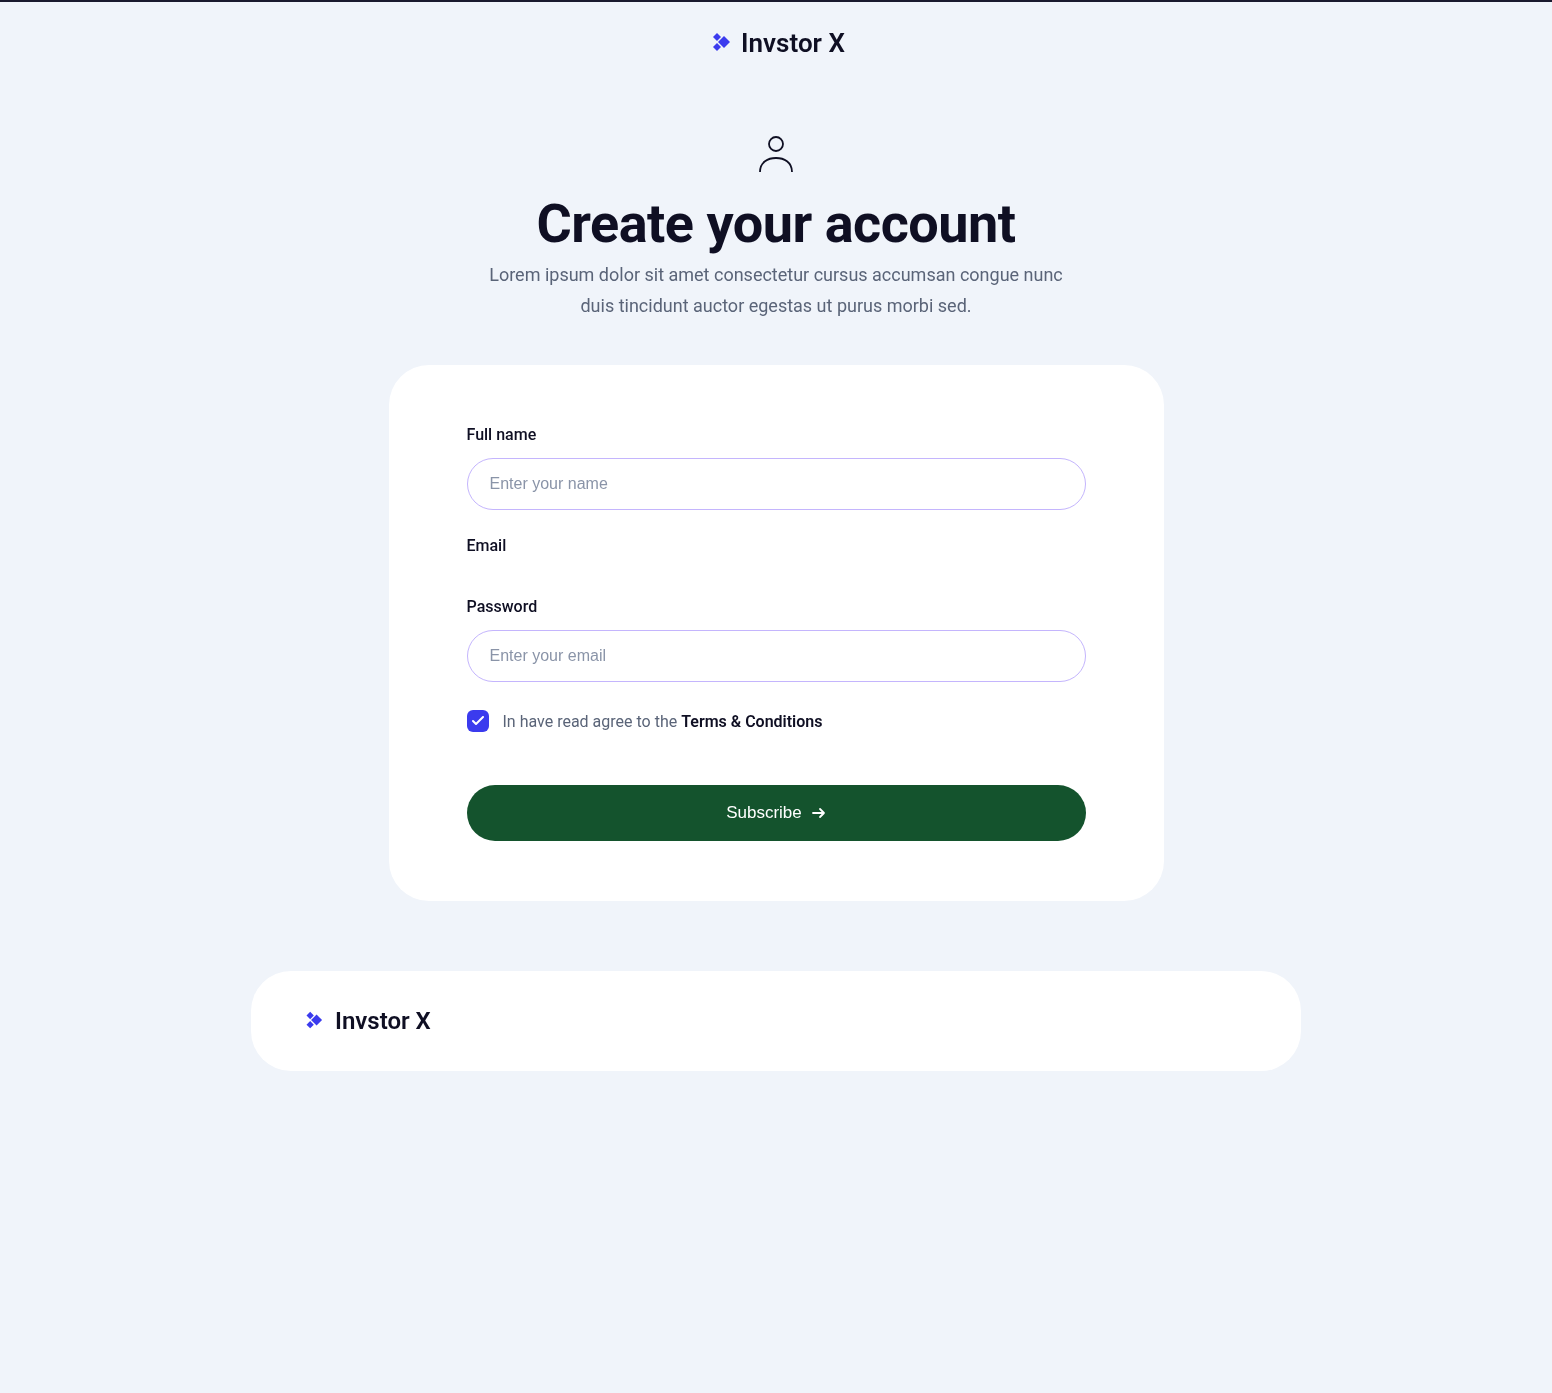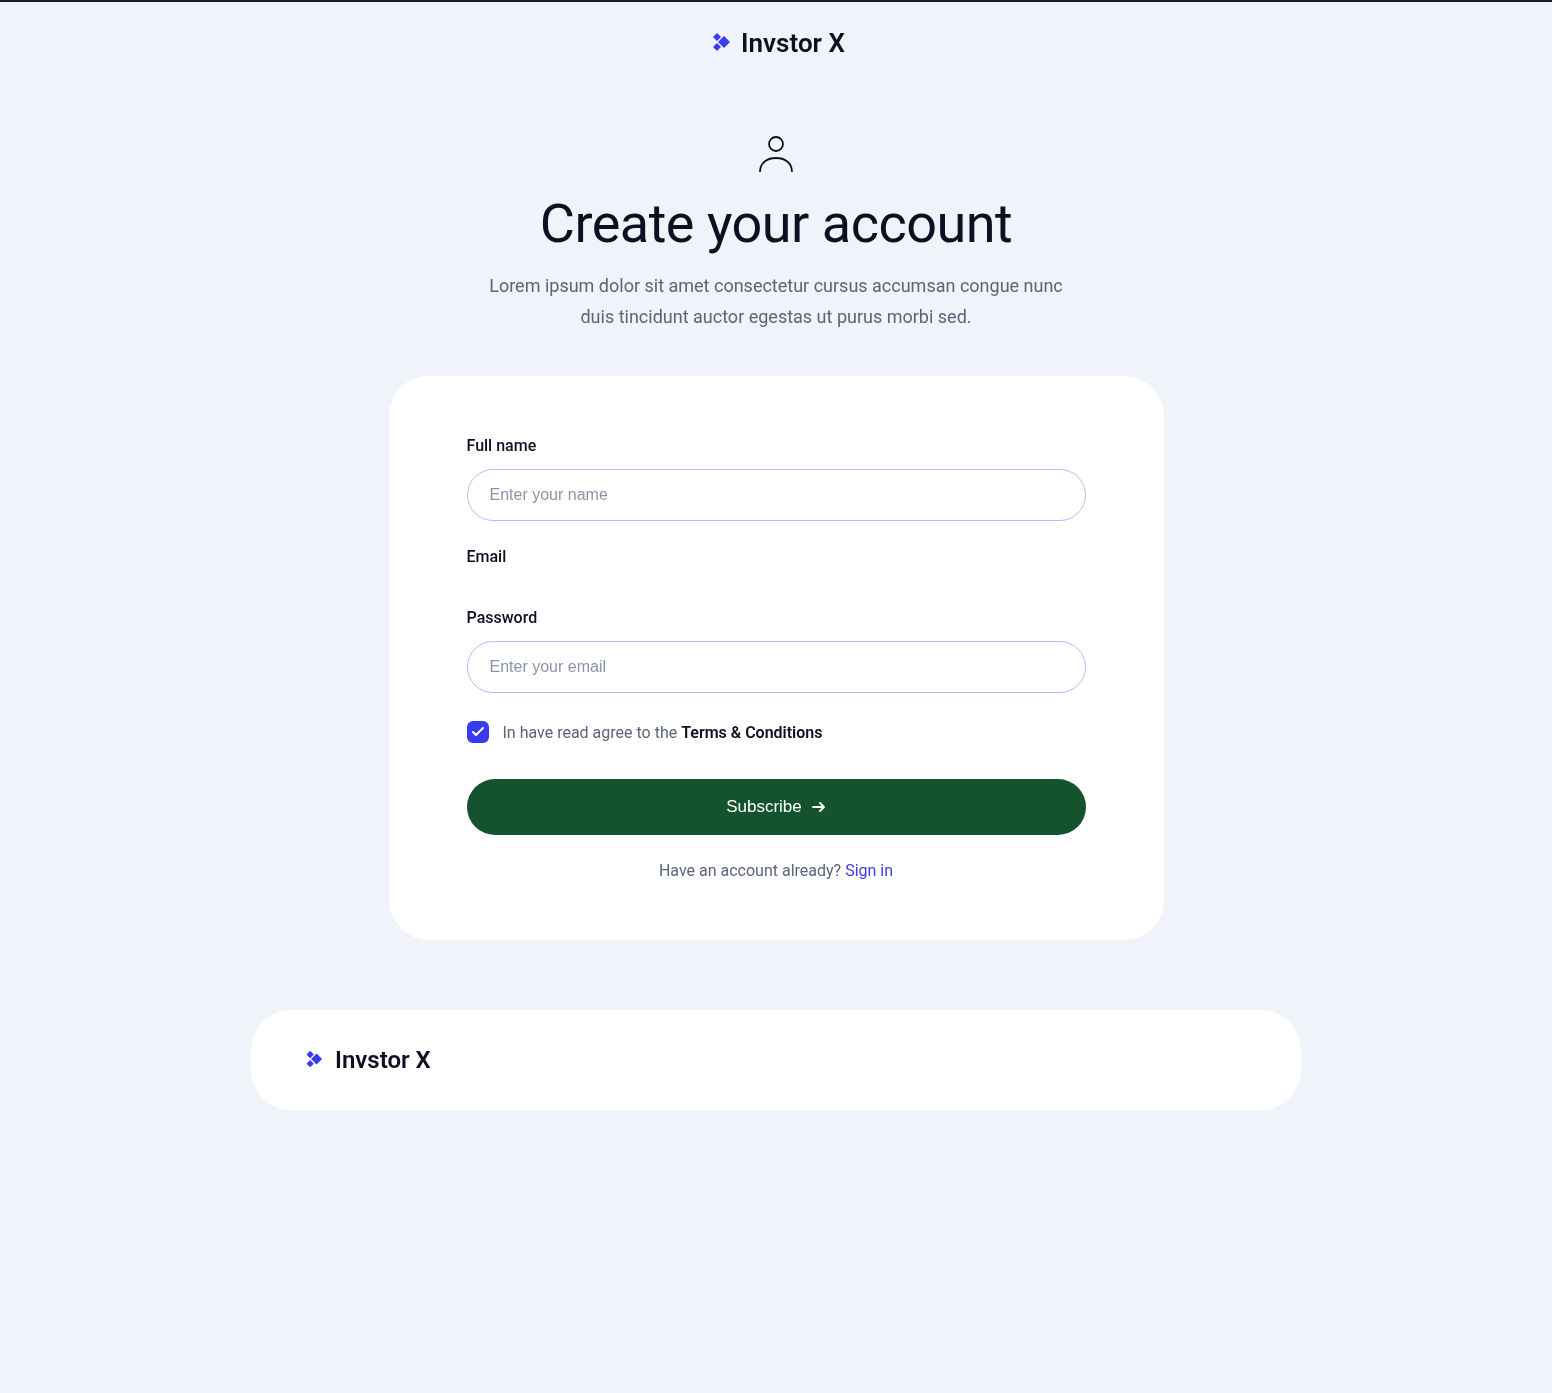--- a/index.html
+++ b/index.html
@@ -53,23 +53,23 @@
     }
     
     .hero-icon {
       display: flex;
       justify-content: center;
       margin-bottom: 18px;
     }
     
     .hero-title {
       font-size: 54px;
-      font-weight: 400;
-      color: #0f0f23;
-      margin-bottom: 16px;
+      font-weight: 700;
+      color: #0f0f23;
+      margin-bottom: 5px;
       letter-spacing: -0.5px;
     }
     
     .hero-subtitle {
       font-size: 18px;
       color: #5a6478;
       line-height: 1.7;
       max-width: 580px;
       margin: 0 auto;
     }
@@ -113,21 +113,21 @@
     }
     
     .form-input::placeholder {
       color: #8a94a8;
     }
     
     .checkbox-row {
       display: flex;
       align-items: center;
       gap: 14px;
-      margin-bottom: 36px;
+      margin-bottom: 53px;
     }
     
     .checkbox {
       width: 22px;
       height: 22px;
       background: #3b3bee;
       border-radius: 6px;
       display: flex;
       align-items: center;
       justify-content: center;
@@ -263,23 +263,20 @@
       </span>
     </div>
 
     <button class="submit-btn">
       <span>Subscribe</span>
       <svg width="14" height="12" viewBox="0 0 14 12">
         <path d="M1 6 L12 6 M8 2 L12 6 L8 10" stroke="#fff" stroke-width="1.8" fill="none" stroke-linecap="round" stroke-linejoin="round"></path>
       </svg>
     </button>
 
-    <div class="signin-row">
-      <span>Have an account already? </span><a class="signin-link">Sign in</a>
-    </div>
   </div>
 
   <footer class="footer">
     <div class="footer-logo">
       <span class="logo-icon">
         <svg width="22" height="22" viewBox="0 0 24 24" fill="none">
           <path d="M6 6 L10 2 L14 6 L10 10 Z" fill="#3b3bee"></path>
           <path d="M11 11 L17 5 L23 11 L17 17 Z" fill="#3b3bee"></path>
           <path d="M6 16 L10 12 L14 16 L10 20 Z" fill="#3b3bee"></path>
         </svg>

